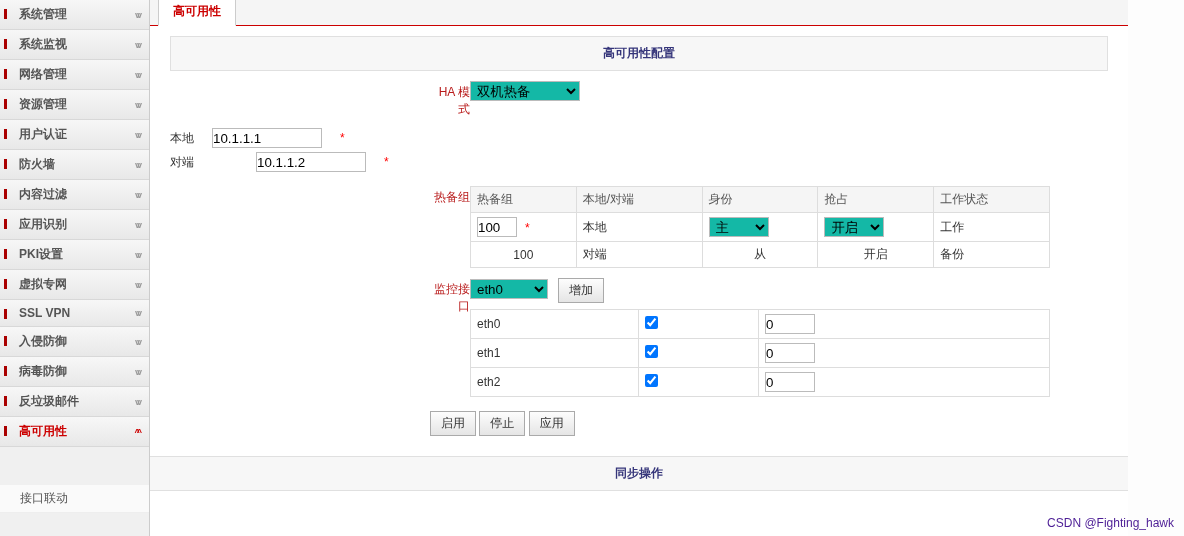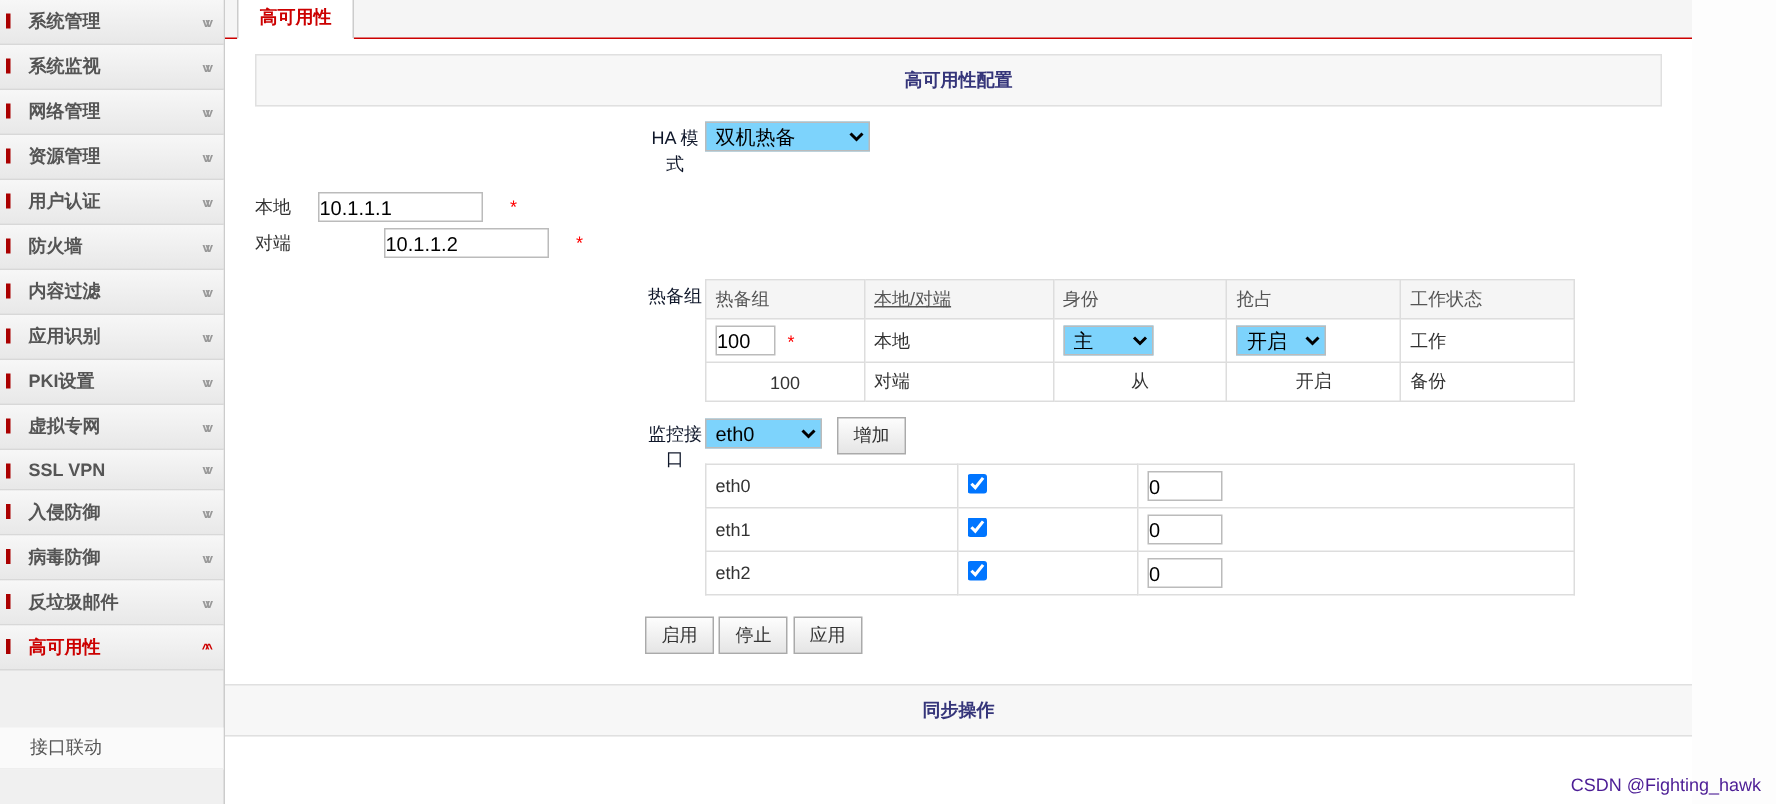--- a/index.html
+++ b/index.html
@@ -14,35 +14,35 @@
 .chev.up { color: #c00; }
 .sub-item { padding: 5px 20px; cursor: pointer; color: #555; border-bottom: 1px solid #eee; background: #fafafa; margin-top: 38px; }
 .sub-item.active { background: #999; color: #fff; }
 .main { flex: 1; background: #fff; overflow: auto; }
 .tab-bar { height: 26px; border-bottom: 1px solid #c00; background: #f5f5f5; display: flex; align-items: flex-end; }
 .tab { padding: 5px 14px; background: #fff; border: 1px solid #ccc; border-bottom: 1px solid #fff; margin-left: 8px; font-weight: bold; color: #c00; position: relative; top: 1px; }
 .content { padding: 10px 20px 20px 20px; }
 .section-title { text-align: center; padding: 8px 0; font-weight: bold; color: #35357a; background: #f7f7f7; border: 1px solid #e0e0e0; margin-bottom: 10px; }
 .section-title.slim { border: none; border-top: 1px solid #e0e0e0; border-bottom: 1px solid #e0e0e0; }
 .form-row { display: flex; align-items: flex-start; margin-bottom: 10px; }
-.form-label { width: 300px; text-align: center; padding-left: 260px; color: #0f172a; padding-top: 3px; }
+.form-label { width: 300px; text-align: right; padding-left: 260px; color: #b91c1c; padding-top: 3px; }
 .form-value { flex: 1; }
-select { border: 1px solid #bbb; padding: 1px 2px; background: #7dd3fc; height: 20px; }
+select { border: 1px solid #bbb; padding: 1px 2px; background: #14b8a6; height: 20px; }
 select.sel-wide { width: 110px; }
 select.sel-short { width: 60px; }
 select.sel-mid { width: 78px; }
 input[type="text"] { border: 1px solid #bbb; padding: 2px 0; height: 20px; }
 .req { color: red; margin-left: 8px; }
 .addr-row { display: flex; align-items: center; gap: 10px; margin-bottom: 4px; }
 .addr-row .sub-label { width: 32px; }
 .tbl { border: 1px solid #ccc; border-collapse: collapse; }
 .tbl th, .tbl td { border: 1px solid #ddd; padding: 4px 6px; text-align: left; font-weight: normal; }
 .tbl th { background: #f5f5f5; color: #555; }
 .tbl1 { width: 580px; }
-.tbl1 .c1{width:105px;} .tbl1 .c2{width:125px;text-decoration:underline;} .tbl1 .c3{width:115px;} .tbl1 .c4{width:115px;} .tbl1 .c5{width:115px;}
+.tbl1 .c1{width:105px;} .tbl1 .c2{width:125px;} .tbl1 .c3{width:115px;} .tbl1 .c4{width:115px;} .tbl1 .c5{width:115px;}
 .tbl2 { width: 580px; margin-top: 6px; }
 .tbl2 .d1{width:170px;} .tbl2 .d2{width:170px;} .tbl2 .d3{width:240px;}
 .weight-input { width: 50px; }
 .btn { background: linear-gradient(#fdfdfd, #e5e5e5); border: 1px solid #aaa; padding: 3px 10px; cursor: pointer; font-size: 12px; color: #333; }
 .btn:disabled { color: #aaa; cursor: default; }
 .btn-row { text-align: left; padding-left: 260px; margin-top: 14px; }
 .btn-row .btn { }
 .sync-row { text-align: left; padding-left: 260px; padding-top: 16px; padding-bottom: 16px; }
 .small-input { width: 40px; }
 .watermark { position: fixed; right: 10px; bottom: 6px; color: #4c1d95; font-size: 12px; pointer-events: none; }

